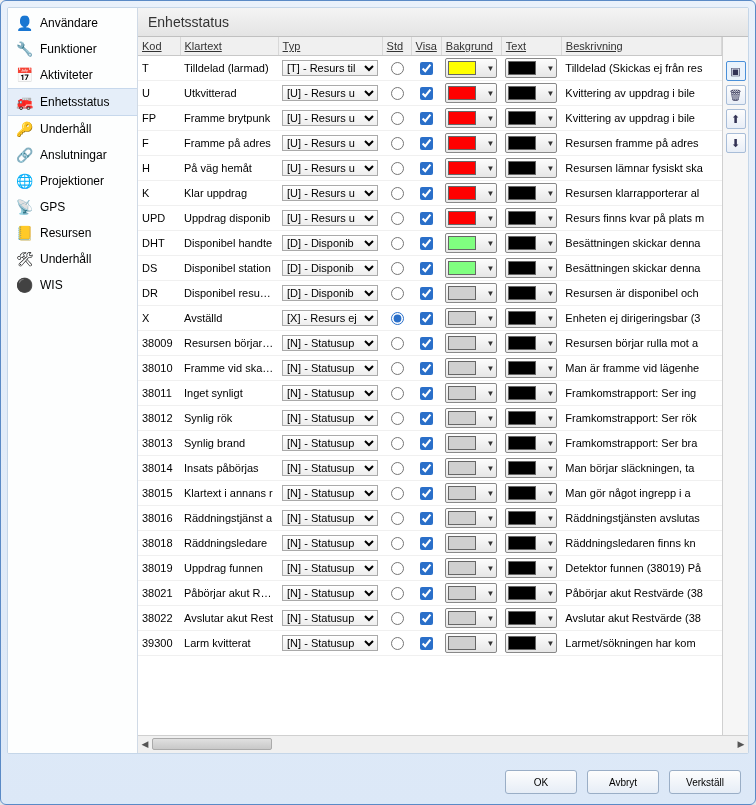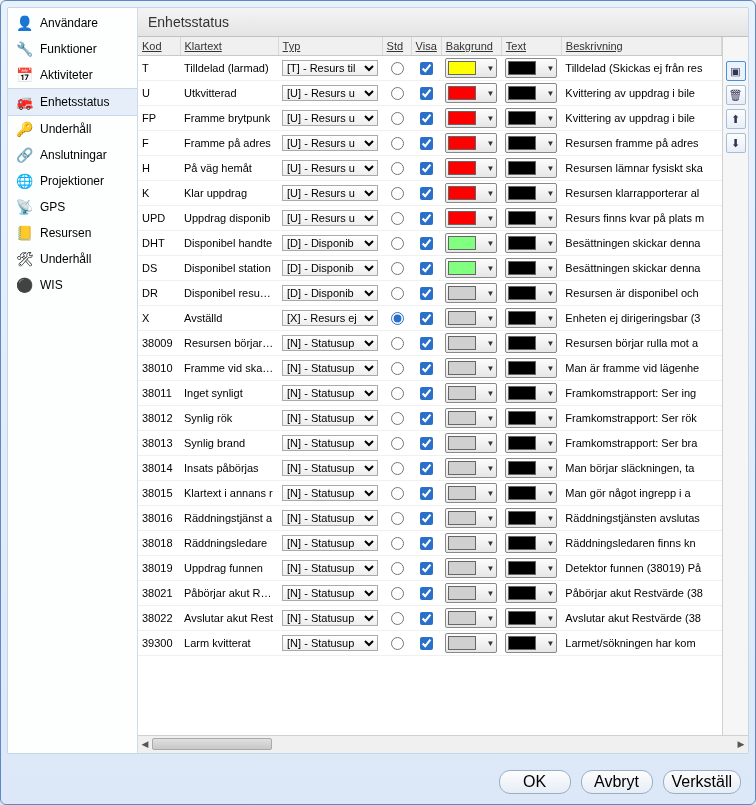--- a/index.html
+++ b/index.html
@@ -193,23 +193,23 @@
   .hscroll .arrow.left { left: 0; }
   .hscroll .arrow.right { right: 0; }
   .footer {
     display: flex; justify-content: flex-end;
     gap: 10px;
     padding: 10px 14px;
   }
   .dlg-btn {
     min-width: 72px; height: 24px;
     border: 1px solid #9aaec6;
-    border-radius: 11px;
+    border-radius: 3px;
     background: linear-gradient(to bottom,#fdfdfd,#e6edf6);
-    font-size: 16px;
+    font-size: 10px;
     padding: 0 8px;
   }
 </style>
 </head>
 <body>
 
 <div class="window">
 
   <div class="content">
     <div class="sidebar" id="sidebar">

